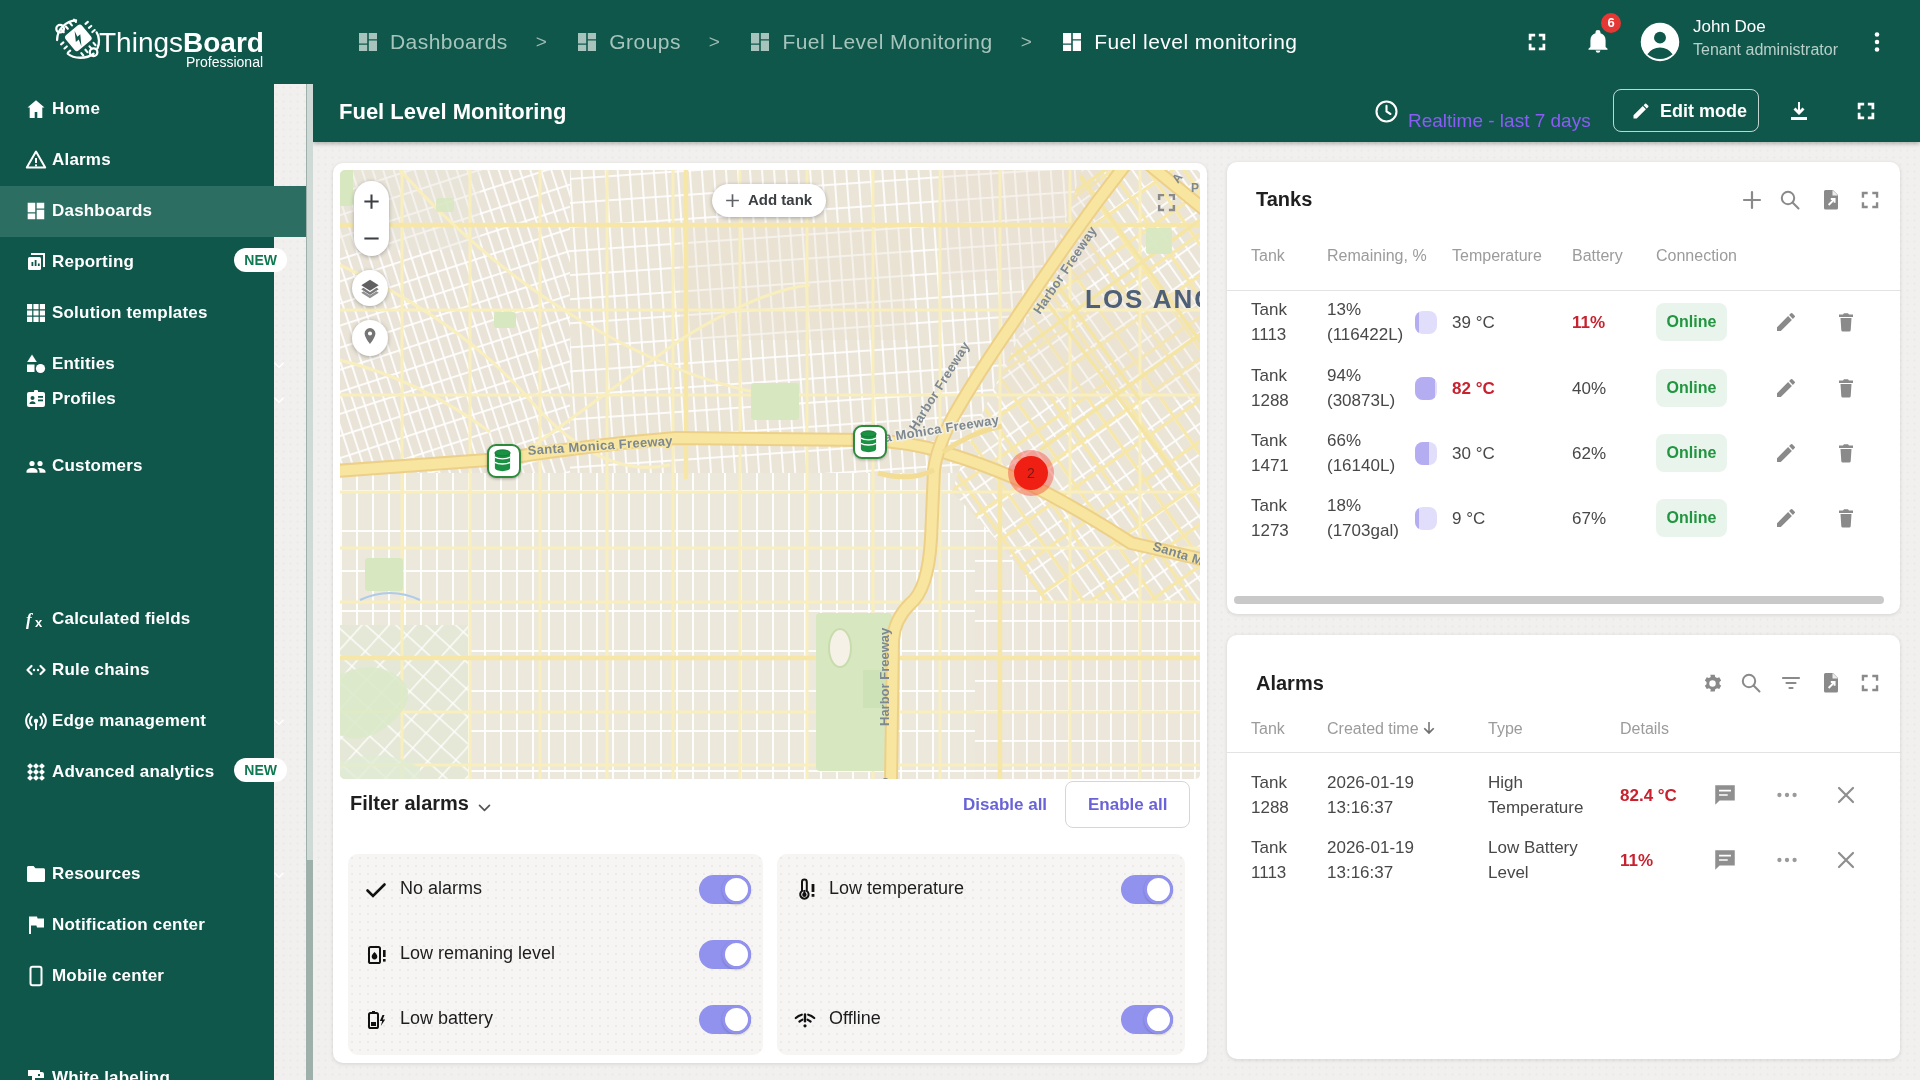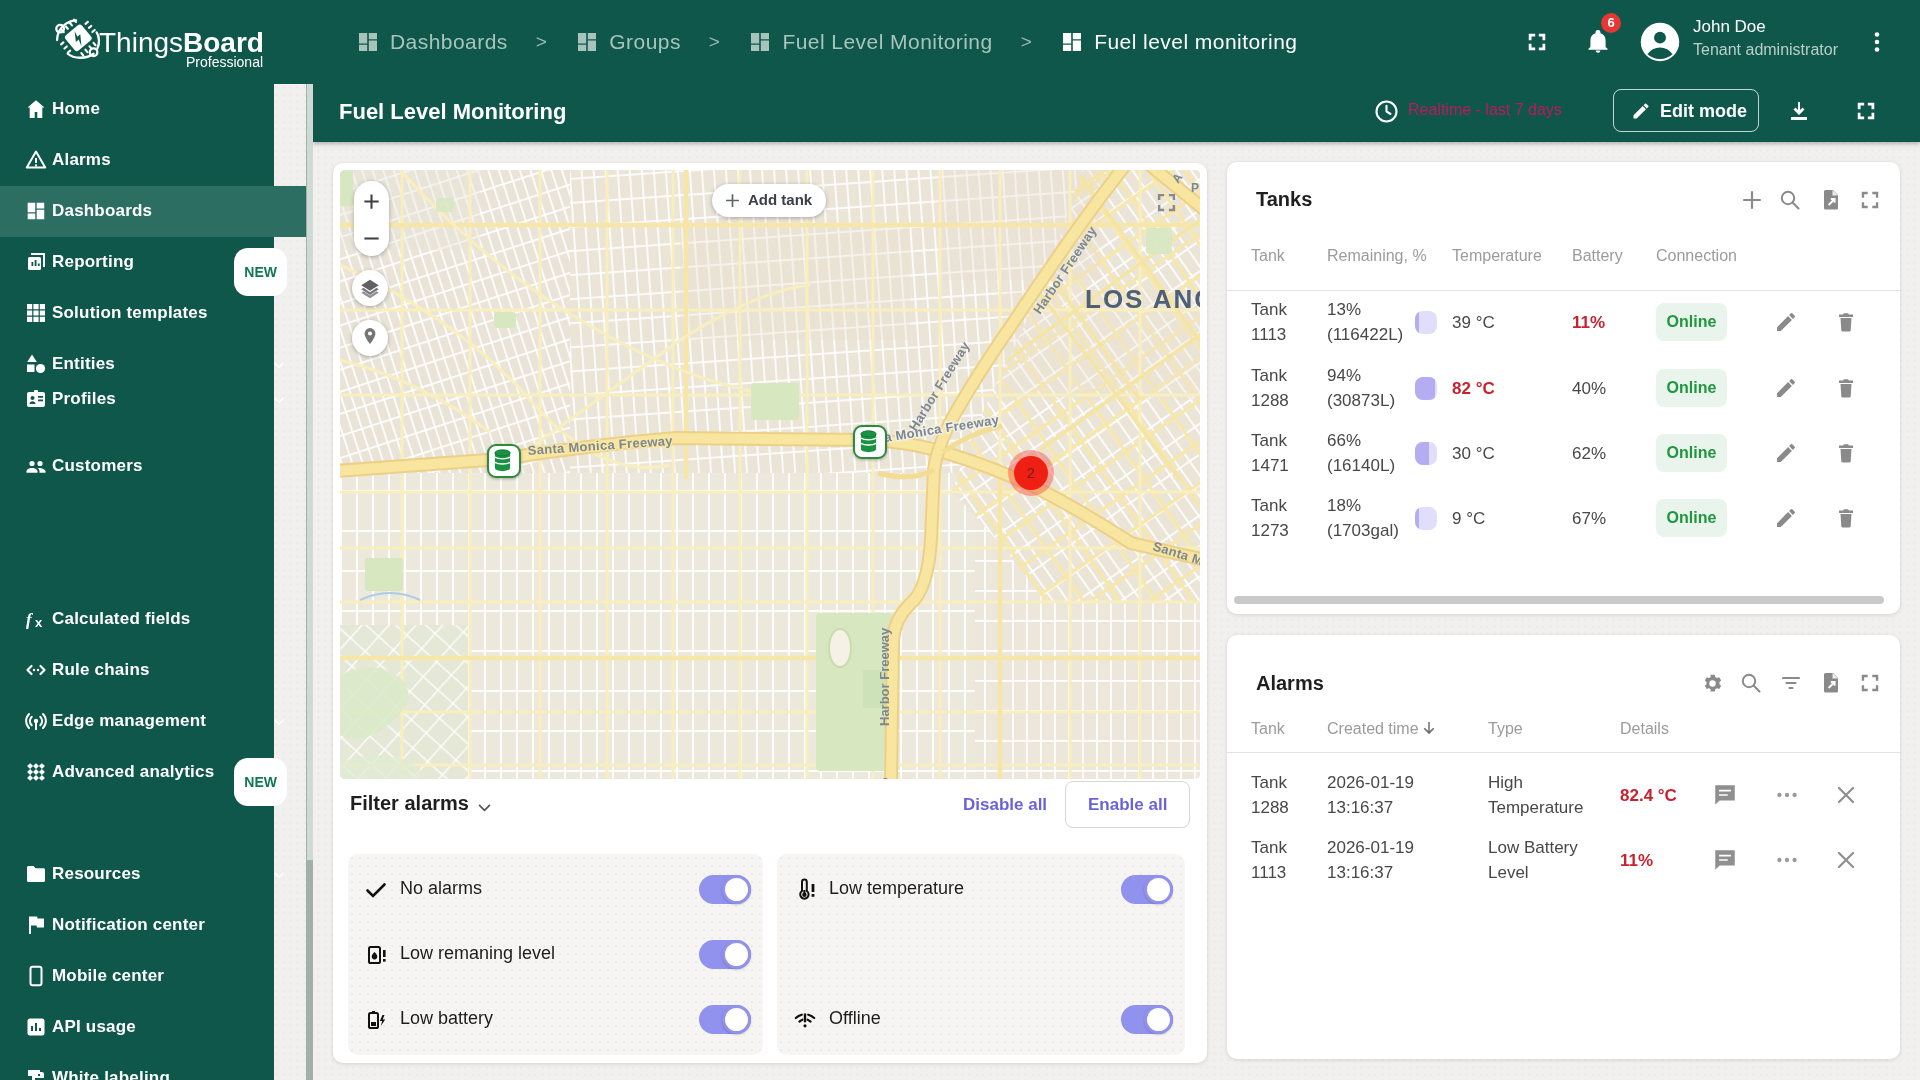--- a/index.html
+++ b/index.html
@@ -12,21 +12,21 @@
 #toolbar { position:absolute; left:313px; top:84px; width:1607px; height:58px; background:#0f574b; z-index:4; box-shadow:0 2px 4px rgba(0,0,0,0.25);}
 #sidebar { position:absolute; left:0; top:84px; width:274px; height:996px; background:#0f574b; z-index:5;text-decoration:underline; }
 #scrollstrip { position:absolute; left:306px; top:84px; width:7px; height:996px; background:#9db1aa; z-index:6; }
 #scrollthumb { position:absolute; left:307px; top:84px; width:6px; height:776px; background:#cfd9d5; z-index:7; }
 
 .mitem { position:absolute; left:0; width:306px; height:51px; color:#ffffff; }
 .mitem .mico { position:absolute; left:24px; top:13px; width:24px; height:24px; }
 .mitem .mtxt { position:absolute; left:52px; top:15px; font-size:17px; font-weight:bold; letter-spacing:0.2px; }
 .mitem.sel { background:#2d6e62; }
 .chev { position:absolute; right:20px; top:19px; width:14px; height:14px; }
-.newbadge { position:absolute; right:19px; top:11px; background:#ffffff; color:#0f7a52; font-size:14px; font-weight:bold; padding:16px 10px; border-radius:14px; }
+.newbadge { position:absolute; right:19px; top:11px; background:#ffffff; color:#0f7a52; font-size:14px; font-weight:bold; padding:4px 10px; border-radius:14px; }
 
 
 #crumbs { position:absolute; left:356px; top:0; height:84px; display:flex; align-items:center; gap:22px; color:#a7c4bc; font-size:21px; letter-spacing:0.45px; z-index:6;}
 #crumbs .ci { display:flex; align-items:center; gap:10px; }
 #crumbs .sep { font-size:19px; color:#9fbcb4; padding:0 6px; }
 #crumbs .cur { color:#ffffff; }
 
 
 .tb-ico { position:absolute; z-index:6; }
 
@@ -131,21 +131,21 @@
       <circle cx="12" cy="5" r="2.1"></circle>
       <circle cx="12" cy="12" r="2.1"></circle>
       <circle cx="12" cy="19" r="2.1"></circle>
     </g>
   </svg>
 
 <svg class="tb-ico" style="left:1374px;top:99px" width="25" height="25" viewBox="0 0 24 24">
     <circle cx="12" cy="12" r="9.6" fill="none" stroke="#fff" stroke-width="2"></circle>
     <path d="M12 6.5V12l3.8 2.4" stroke="#fff" stroke-width="2" fill="none" stroke-linecap="round"></path>
   </svg>
-<div class="tb-ico" style="left:1408px;top:101px;color:#be185d;font-size:16px">Realtime - last 7 days</div>
+<div class="tb-ico" style="left:1408px;top:110px;color:#8b5cf6;font-size:19px">Realtime - last 7 days</div>
 <div class="tb-ico" style="left:1613px;top:89px;width:146px;height:43px;border:1px solid rgba(255,255,255,0.75);border-radius:8px"></div>
 <svg class="tb-ico" style="left:1631px;top:101px" width="20" height="20" viewBox="0 0 24 24">
     <path fill="#fff" d="M3 17.2V21h3.8L17.9 9.9l-3.8-3.8zM20.7 7.1a1 1 0 0 0 0-1.4l-2.4-2.4a1 1 0 0 0-1.4 0l-1.8 1.8 3.8 3.8z"></path>
   </svg>
 <div class="tb-ico" style="left:1660px;top:101px;color:#fff;font-size:18px;font-weight:bold">Edit mode</div>
 <svg class="tb-ico" style="left:1787px;top:99px" width="24" height="24" viewBox="0 0 24 24">
     <path fill="#fff" d="M12 16 6.5 10.5l2-2L11 11V3h2v8l2.5-2.5 2 2zM4 18h16v3H4z"></path>
   </svg>
 <svg class="tb-ico" style="left:1855px;top:100px" width="22" height="22" viewBox="0 0 24 24">
     <path fill="#fff" d="M3 3h7v3H6v4H3zM14 3h7v7h-3V6h-4zM3 14h3v4h4v3H3zM18 14h3v7h-7v-3h4z"></path>
@@ -277,27 +277,20 @@
       <svg class="mico" viewBox="0 0 24 24">
         <path d="M5 3.5h8l.6 2H20v9h-7l-.6-2H7V21H5z" fill="#fff"></path>
       </svg>
       <div class="mtxt">Notification center</div>
     </div>
 <div class="mitem" style="top:867px">
       <svg class="mico" viewBox="0 0 24 24">
         <rect x="6.5" y="2.8" width="11" height="18.4" rx="2" fill="none" stroke="#fff" stroke-width="2"></rect>
       </svg>
       <div class="mtxt">Mobile center</div>
-    </div>
-<div class="mitem" style="top:918px">
-      <svg class="mico" viewBox="0 0 24 24">
-        <rect x="3.5" y="3.5" width="17" height="17" rx="2.5" fill="#fff"></rect>
-        <path d="M7 16v-5h2v5zm4 0V8h2v8zm4 0v-3h2v3z" fill="#0f574b"></path>
-      </svg>
-      <div class="mtxt">API usage</div>
     </div>
 <div class="mitem" style="top:969px">
       <svg class="mico" viewBox="0 0 24 24">
         <path d="M4 3h12v2h2a2 2 0 0 1 2 2v4h-9v2h-1.5v6h-3v-6H8v-4h8V7h-2v2H4z" fill="#fff" transform="translate(0,1)"></path>
       </svg>
       <div class="mtxt">White labeling</div>
     </div>
 </div>
 <div id="scrollstrip"></div>
 <div id="scrollthumb"></div>

